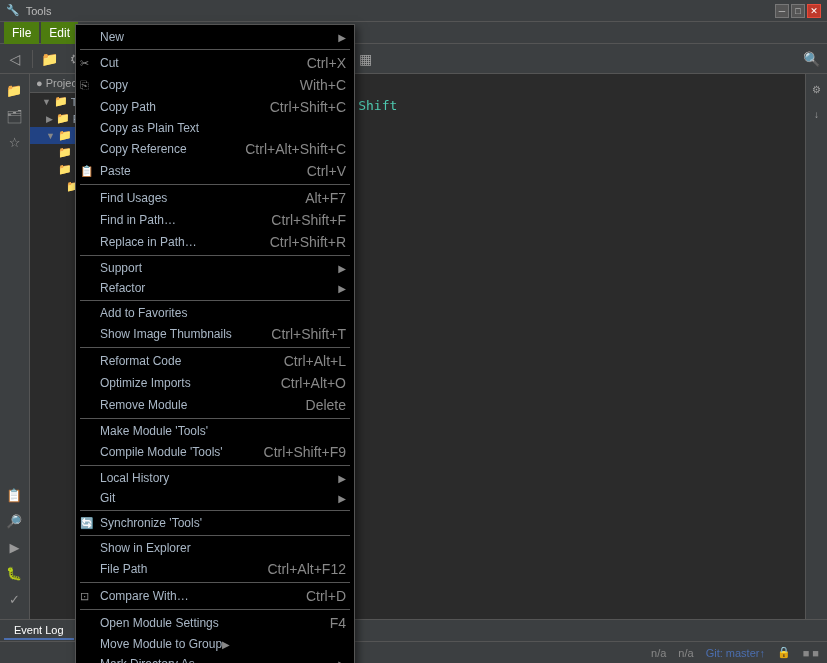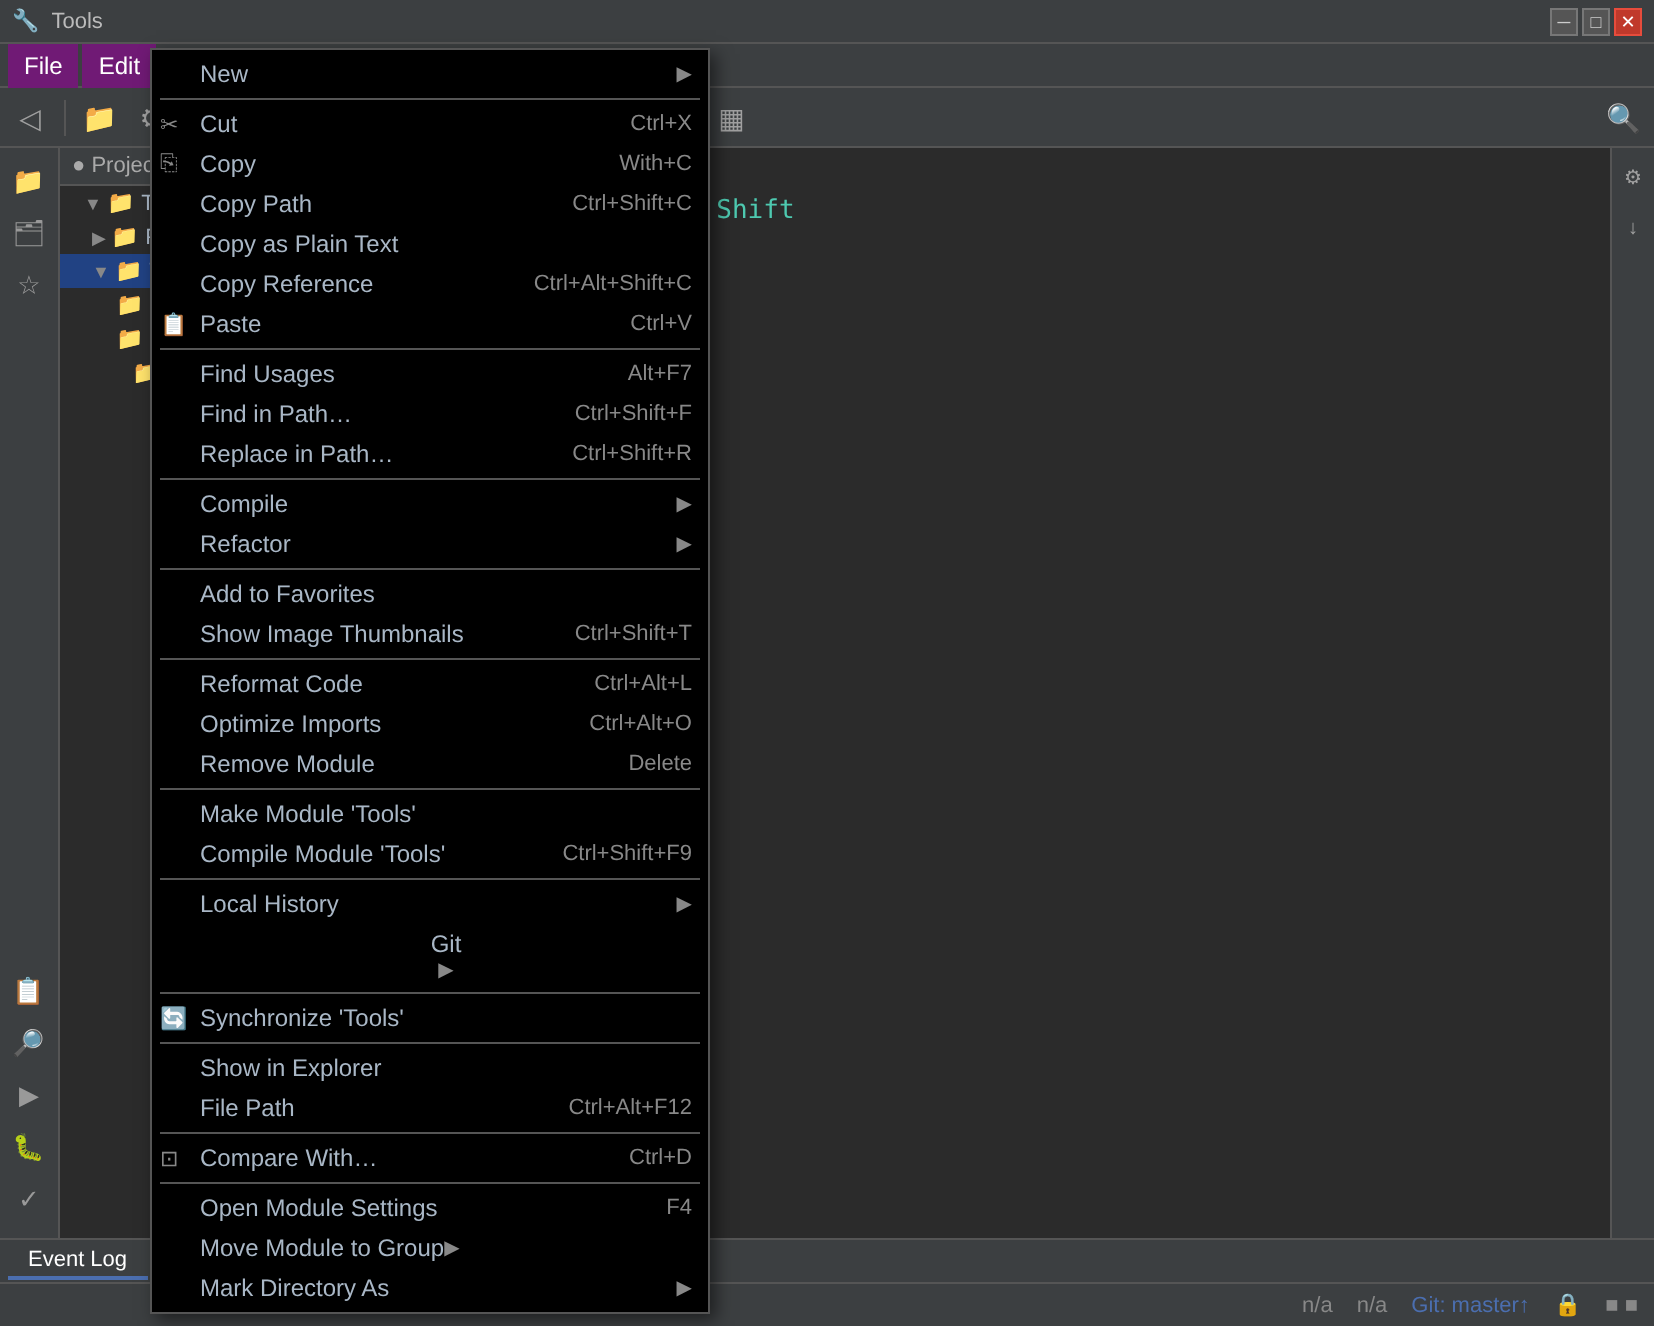--- a/index.html
+++ b/index.html
@@ -62,21 +62,21 @@
     .menu-item {
       padding: 2px 8px;
       font-size: 12px;
       color: #bbbbbb;
       cursor: pointer;
       height: 22px;
       display: flex;
       align-items: center;
     }
     .menu-item:hover, .menu-item.active {
-      background: #701a75;
+      background: #4d7c0f;
       color: white;
     }
 
     
     .toolbar {
       background: #3c3f41;
       height: 30px;
       display: flex;
       align-items: center;
       padding: 0 4px;
@@ -250,21 +250,21 @@
       justify-content: space-between;
       position: relative;
     }
     .ctx-sep {
       height: 1px;
       background: #555;
       margin: 2px 4px;
     }
     .ctx-shortcut {
       color: #888;
-      font-size: 11px;
+      font-size: 14px;
       margin-left: 20px;
     }
     .ctx-arrow {
       color: #888;
       font-size: 10px;
     }
     .ctx-icon {
       position: absolute;
       left: 4px;
       font-size: 11px;
@@ -476,21 +476,21 @@
     </div>
 
     <div class="ctx-item">
       <span>Replace in Path…</span>
       <span class="ctx-shortcut">Ctrl+Shift+R</span>
     </div>
 
     <div class="ctx-sep"></div>
 
     <div class="ctx-item" style="display:flex;justify-content:space-between;">
-      <span>Compile</span>
+      <span>Support</span>
       <span class="ctx-arrow">▶</span>
     </div>
 
     <div class="ctx-item" style="display:flex;justify-content:space-between;gap:40px;">
       <span>Refactor</span>
       <span class="ctx-arrow">▶</span>
     </div>
 
     <div class="ctx-sep"></div>
 
@@ -531,21 +531,21 @@
       <span class="ctx-shortcut">Ctrl+Shift+F9</span>
     </div>
 
     <div class="ctx-sep"></div>
 
     <div class="ctx-item" style="display:flex;justify-content:space-between;">
       <span>Local History</span>
       <span class="ctx-arrow">▶</span>
     </div>
 
-    <div class="ctx-item" style="display:flex;justify-content:space-between;flex-direction:column;">
+    <div class="ctx-item" style="display:flex;justify-content:space-between;">
       <span>Git</span>
       <span class="ctx-arrow">▶</span>
     </div>
 
     <div class="ctx-sep"></div>
 
     <div class="ctx-item">
       <span class="ctx-icon">🔄</span>
       <span>Synchronize 'Tools'</span>
     </div>

